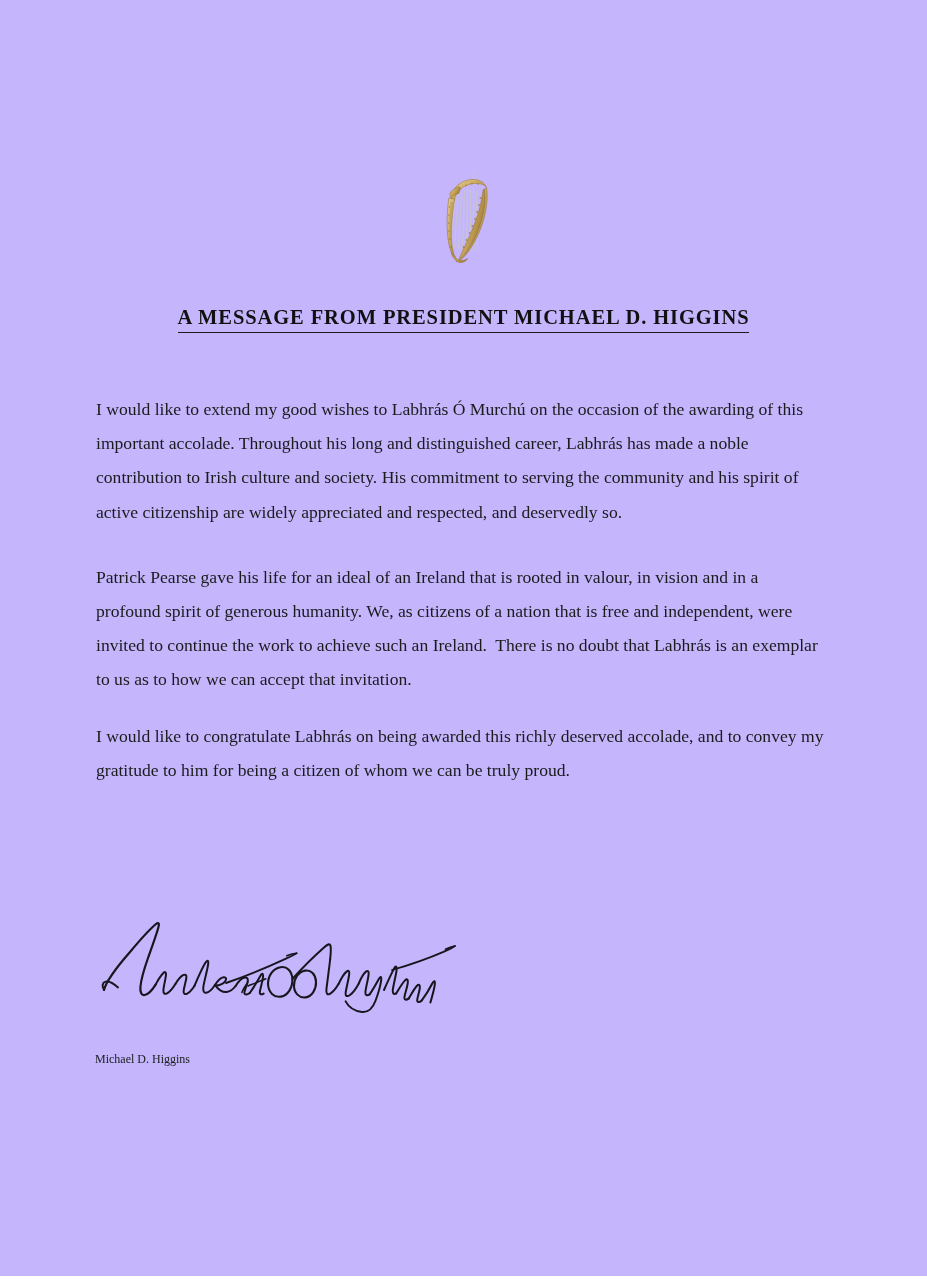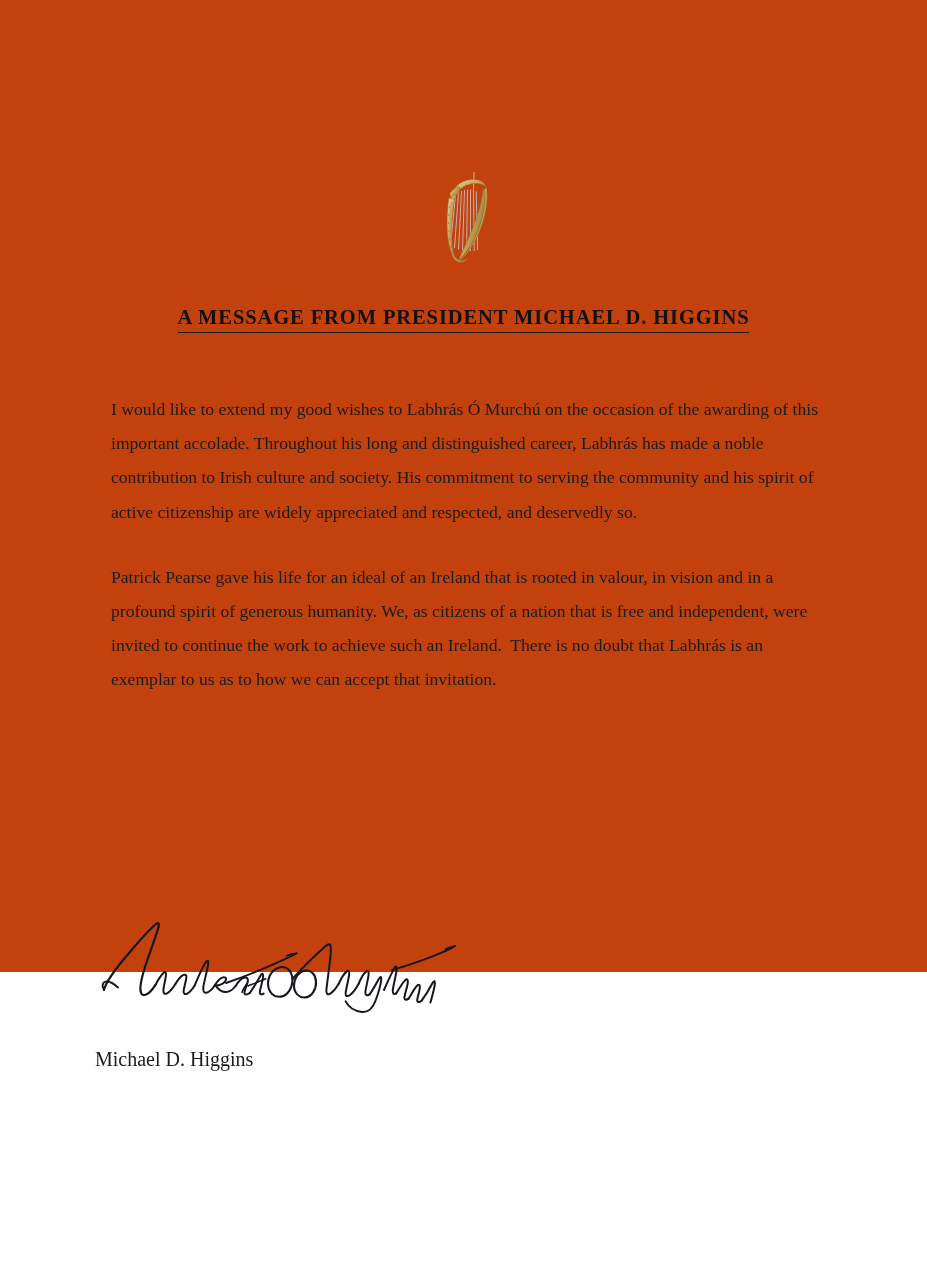--- a/index.html
+++ b/index.html
@@ -13,22 +13,22 @@
     position: relative;
     overflow: hidden;
     font-family: "Liberation Serif", "DejaVu Serif", serif;
     color: #1b1b1b;
     -webkit-font-smoothing: antialiased;
   }
 
   .page {
     position: relative;
     width: 927px;
-    height: 972px;
-    background: #c2410c;
+    height: 1276px;
+    background: #c4b5fd;
   }
 
   
   .crest-wrap {
     position: absolute;
     top: 172px;
     left: 0;
     width: 927px;
     display: flex;
     justify-content: center;
@@ -64,21 +64,21 @@
   .body-block {
     position: absolute;
     top: 392px;
     left: 95px;
     width: 732px;
   }
   .para {
     font-size: 17.6px;
     line-height: 34.2px;
     color: #1b1b1b;
-    margin: 0 0 0 16px;
+    margin: 0 0 0 1px;
     text-align: left;
     white-space: pre-wrap;
   }
   .para.gap-large { margin-top: 31px; }
   .para.gap-small { margin-top: 22px; }
 
   
   .signature-wrap {
     position: absolute;
     top: 912px;
@@ -99,21 +99,21 @@
   }
 
   
   .signer-block {
     position: absolute;
     top: 1043px;
     left: 95px;
     width: 500px;
   }
   .signer-line {
-    font-size: 20px;
+    font-size: 12px;
     line-height: 33.5px;
     color: #1b1b1b;
   }
 </style>
 </head>
 <body>
 
 <div class="page">
 
   <div class="crest-wrap">
@@ -203,20 +203,21 @@
     </svg>
   </div>
 
   <div class="title-wrap">
     <span class="doc-title">A MESSAGE FROM PRESIDENT MICHAEL D. HIGGINS</span>
   </div>
 
   <div class="body-block">
     <p class="para">I would like to extend my good wishes to Labhrás Ó Murchú on the occasion of the awarding of this important accolade. Throughout his long and distinguished career, Labhrás has made a noble contribution to Irish culture and society. His commitment to serving the community and his spirit of active citizenship are widely appreciated and respected, and deservedly so.</p>
     <p class="para gap-large">Patrick Pearse gave his life for an ideal of an Ireland that is rooted in valour, in vision and in a profound spirit of generous humanity. We, as citizens of a nation that is free and independent, were invited to continue the work to achieve such an Ireland.  There is no doubt that Labhrás is an exemplar to us as to how we can accept that invitation.</p>
+    <p class="para gap-small">I would like to congratulate Labhrás on being awarded this richly deserved accolade, and to convey my gratitude to him for being a citizen of whom we can be truly proud.</p>
   </div>
 
   <div class="signature-wrap">
     <svg class="signature-svg" viewBox="0 0 410 102" aria-hidden="true">
 
       <path d="M8 78 C10 70, 20 56, 34 40 C44 28, 54 17, 60 12 C62 10.4, 63.4 11, 62.8 13.6
                C61.6 19.4, 57 32, 52 46 C48 57.4, 45 68, 44.4 75 C44 80.4, 45.6 83.6, 48.6 83
                C52 82.4, 56 78.4, 59.6 72.6" stroke-width="2.2"></path>
 
       <path d="M8 78 C5.6 74, 6.4 70.4, 9.6 69.6 C13 68.8, 17.6 71.4, 22 75.4" stroke-width="2"></path>

